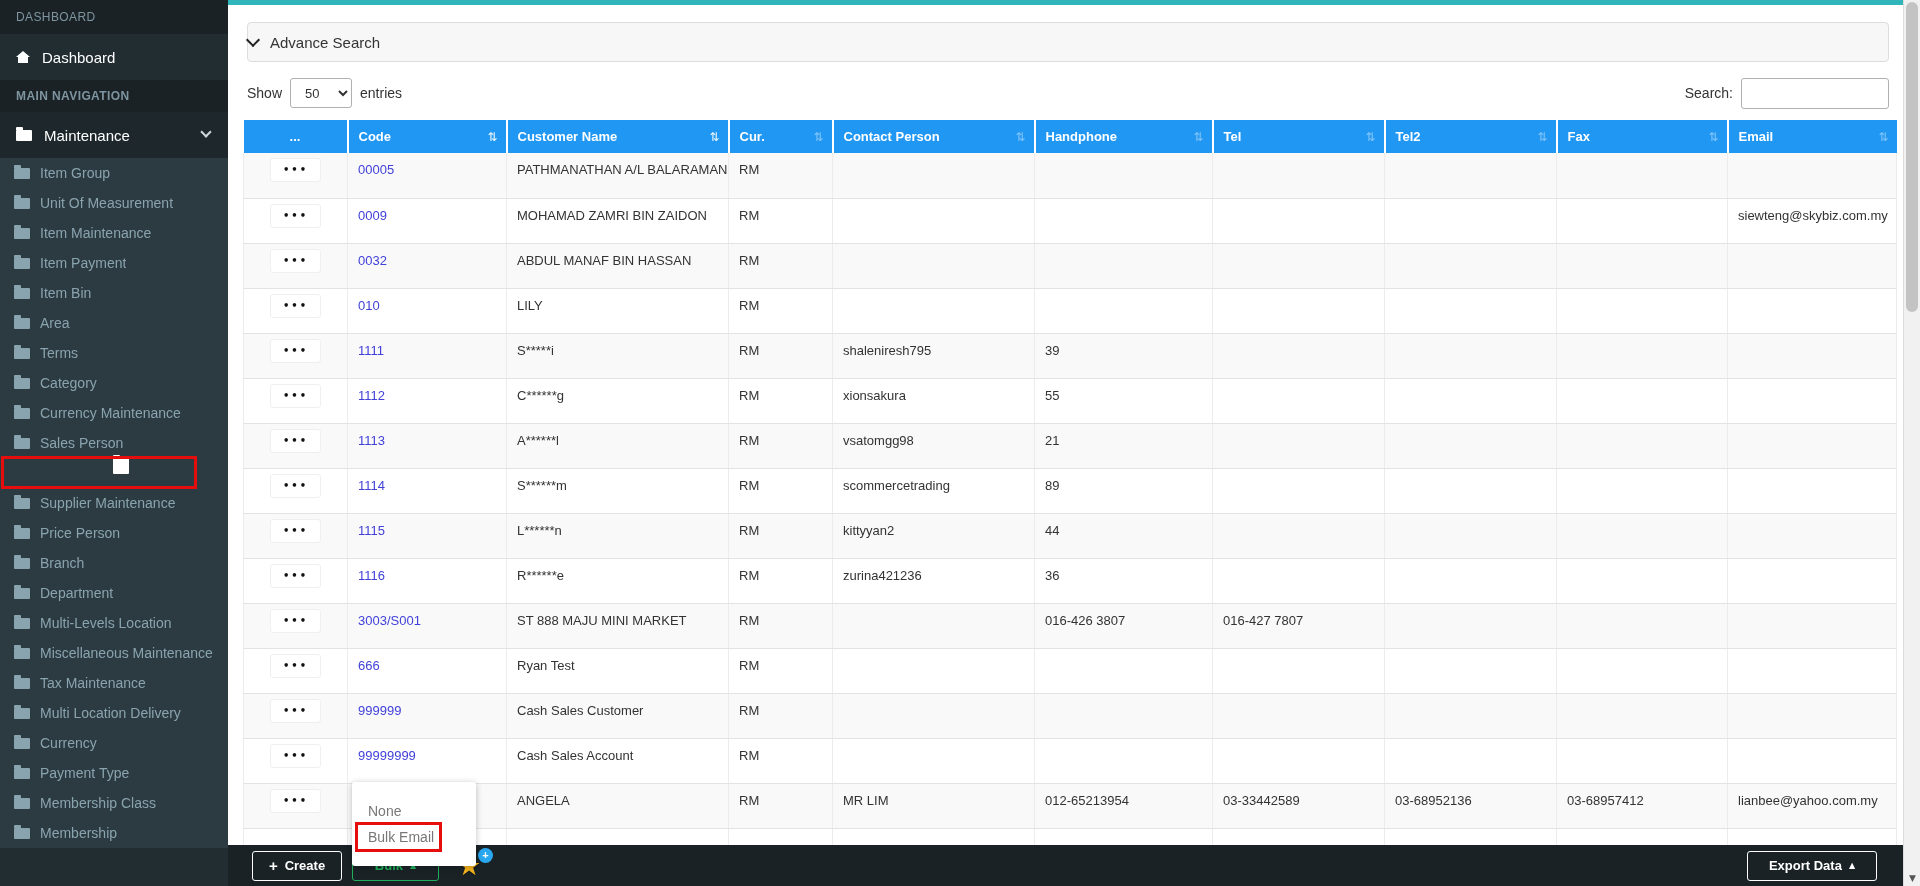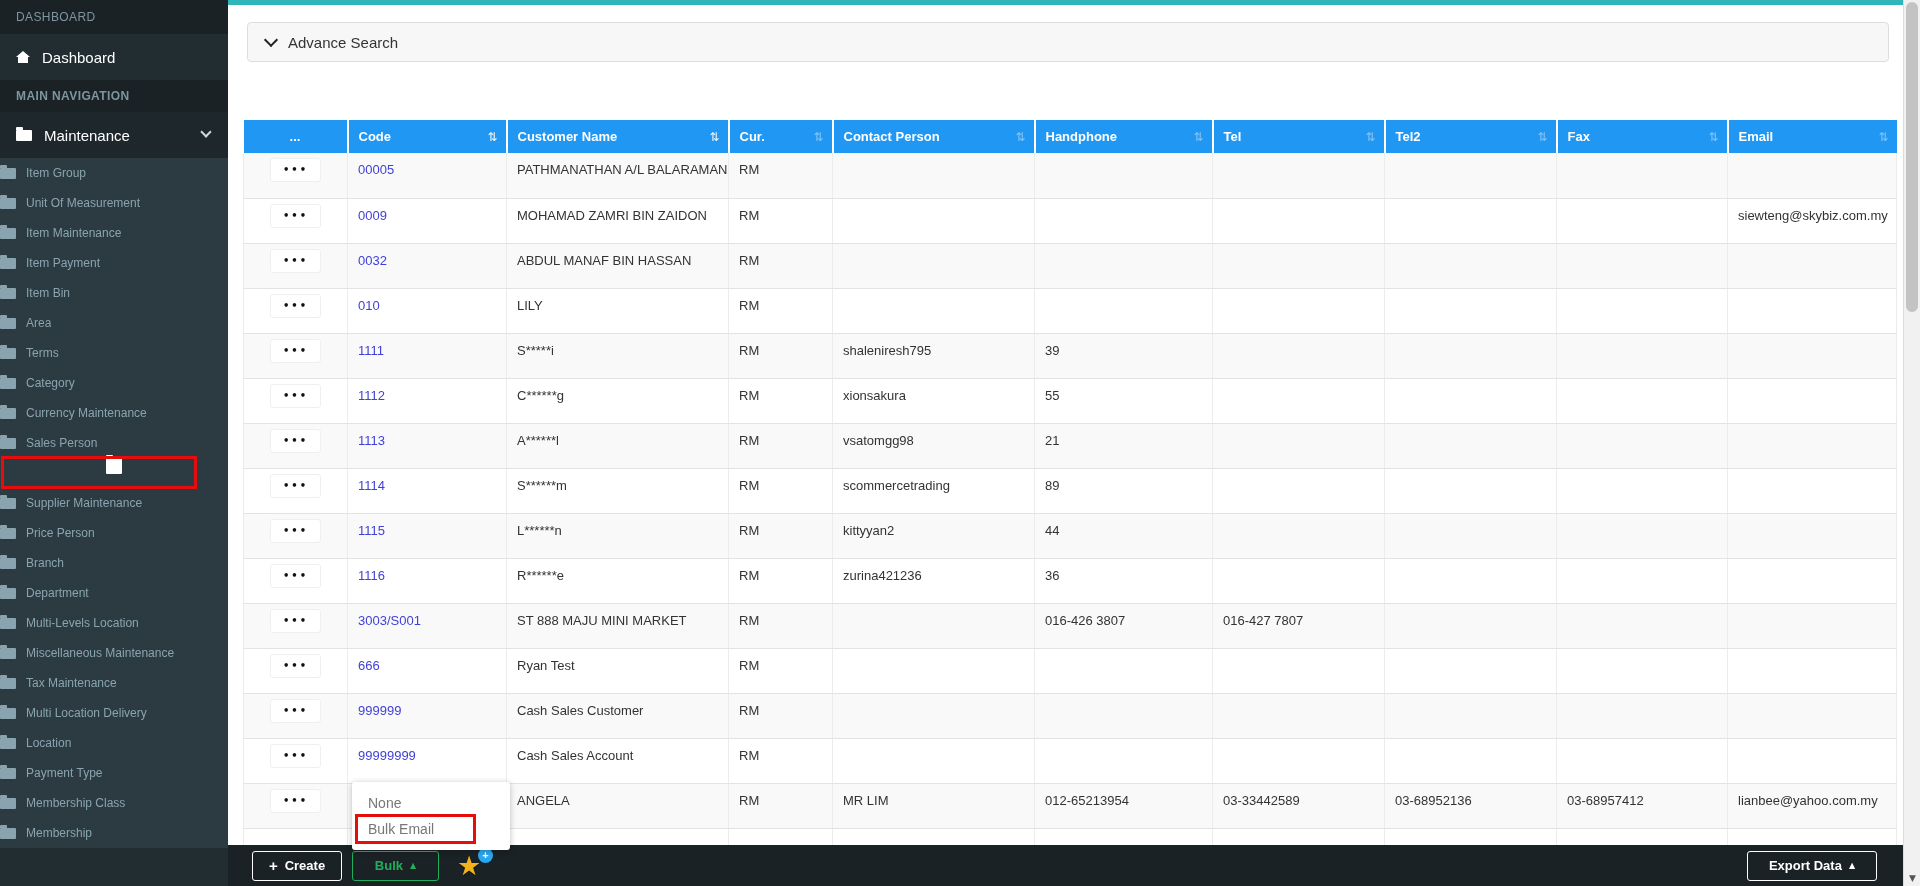--- a/index.html
+++ b/index.html
@@ -19,30 +19,30 @@
   .sb-top-item{height:46px;display:flex;align-items:center;gap:12px;padding-left:16px;color:#fff;font-size:15px;cursor:pointer;position:relative;}
   .sb-top-item.parent{background:var(--sidebar_active);}
   .home-icon{width:14px;height:12px;position:relative;display:inline-block;}
   .home-icon::before{content:'';position:absolute;left:0;top:0;border-left:7px solid transparent;border-right:7px solid transparent;border-bottom:6px solid #fff;}
   .home-icon::after{content:'';position:absolute;left:2px;top:6px;width:10px;height:6px;background:#fff;}
   .folder{width:16px;height:11px;background:var(--submenu_text);border-radius:1px;position:relative;display:inline-block;flex:0 0 16px;}
   .folder::before{content:'';position:absolute;top:-3px;left:0;width:7px;height:3px;background:inherit;border-radius:1px 1px 0 0;}
   .folder.white{background:#fff;}
   .chev-down{width:8px;height:8px;border-right:2px solid #cfd8dc;border-bottom:2px solid #cfd8dc;transform:rotate(45deg);position:absolute;right:18px;top:16px;}
   .submenu{position:absolute;top:158px;left:0;width:228px;background:var(--submenu_bg);}
-  .sb-item{height:30px;display:flex;align-items:center;gap:10px;color:var(--submenu_text);font-size:12px;cursor:pointer;position:relative;}
+  .sb-item{height:30px;display:flex;align-items:center;gap:10px;padding-left:14px;color:var(--submenu_text);font-size:14px;cursor:pointer;position:relative;}
   .sb-item.active{color:#fff;flex-direction:column;}
   .sb-item.active .folder{background:#fff;}
   .sb-item .lbl{white-space:nowrap;overflow:hidden;}
   .red-box-sidebar{position:absolute;left:1px;top:456px;width:196px;height:33px;border:3px solid var(--annotation_red);z-index:45;pointer-events:none;}
 
   
   .content{position:absolute;left:228px;top:0;width:1692px;height:886px;background:#fff;}
   .teal-strip{left:0;top:0;width:1692px;height:5px;background:var(--teal_top);}
-  .adv-panel{left:19px;top:22px;width:1642px;height:40px;background:#f7f7f7;border:1px solid #ddd;border-radius:4px;display:flex;align-items:center;gap:12px;padding-left:18px;cursor:pointer;}
+  .adv-panel{left:19px;top:22px;width:1642px;height:40px;background:#f7f7f7;border:1px solid #ddd;border-radius:4px;display:flex;align-items:center;gap:12px;cursor:pointer;}
   .adv-chev{width:10px;height:10px;border-right:2.5px solid #222;border-bottom:2.5px solid #222;transform:rotate(45deg);margin-top:-5px;}
   .adv-label{font-size:15px;color:#333;}
   .toolbar{left:19px;top:76px;width:1642px;height:34px;display:flex;align-items:center;justify-content:space-between;}
   .tb-left{display:flex;align-items:center;gap:8px;font-size:14px;color:#333;}
   .tb-left select{width:62px;height:30px;border:1px solid #b0b0b0;border-radius:3px;font-size:13px;color:#333;padding-left:10px;background:#fff;}
   .tb-right{display:flex;align-items:center;gap:8px;font-size:14px;color:#333;}
   .tb-right input{width:148px;height:31px;border:1px solid #b0b0b0;border-radius:3px;padding:0 6px;font-size:13px;}
 
   
   .tbl-wrap{left:15px;top:120px;width:1653px;z-index:1;}
@@ -67,21 +67,21 @@
   .btn-create{border:1px solid #fff;color:#fff;width:90px;}
   .btn-bulk{border:1px solid var(--green);color:var(--green);width:87px;margin-left:10px;}
   .btn-export{border:1px solid #fff;color:#fff;width:130px;margin-left:auto;}
   .caret{font-size:8px;font-family:"DejaVu Sans",sans-serif;}
   .plus-glyph{font-size:15px;font-weight:bold;}
   .star-wrap{position:relative;margin-left:18px;cursor:pointer;width:30px;height:32px;}
   .star{font-family:"DejaVu Sans",sans-serif;font-size:27px;color:var(--gold);line-height:32px;text-shadow:0 1px 1px rgba(0,0,0,.35);}
   .star-badge{position:absolute;top:-2px;right:-6px;width:15px;height:15px;border-radius:50%;background:var(--badge_blue);color:#fff;font-size:11px;font-weight:bold;display:flex;align-items:center;justify-content:center;line-height:1;}
 
   
-  .bulk-menu{left:124px;top:782px;width:158px;background:#fff;border-radius:3px;box-shadow:0 1px 6px rgba(0,0,0,.25);padding:8px 0;z-index:60;}
+  .bulk-menu{left:124px;top:782px;width:124px;background:#fff;border-radius:3px;box-shadow:0 1px 6px rgba(0,0,0,.25);padding:16px 0;z-index:60;}
   .menu-item{height:26px;display:flex;align-items:center;padding-left:16px;font-size:14px;color:#777;cursor:pointer;position:relative;}
   .menu-item.red::after{content:'';position:absolute;left:3px;right:34px;top:-2px;bottom:-2px;border:3px solid var(--annotation_red);pointer-events:none;}
 
   
   .scrollbar{position:absolute;right:0;top:0;width:17px;height:886px;background:#f1f1f1;border-left:1px solid #dcdcdc;z-index:80;}
   .scroll-thumb{position:absolute;left:2px;top:2px;width:12px;height:310px;background:#c3c3c3;border-radius:7px;cursor:grab;}
   .scroll-arrow-down{position:absolute;bottom:3px;left:0;width:17px;text-align:center;color:#555;font-size:9px;font-family:"DejaVu Sans",sans-serif;cursor:pointer;}
 </style>
 </head>
 <body>
@@ -176,21 +176,21 @@
         <div class="sb-item">
           <span class="folder"></span>
           <span class="lbl">Tax Maintenance</span>
         </div>
         <div class="sb-item">
           <span class="folder"></span>
           <span class="lbl">Multi Location Delivery</span>
         </div>
         <div class="sb-item">
           <span class="folder"></span>
-          <span class="lbl">Location</span>
+          <span class="lbl">Currency</span>
         </div>
         <div class="sb-item">
           <span class="folder"></span>
           <span class="lbl">Payment Type</span>
         </div>
         <div class="sb-item">
           <span class="folder"></span>
           <span class="lbl">Membership Class</span>
         </div>
         <div class="sb-item">
@@ -202,20 +202,33 @@
   </div>
 
   <div class="content">
     <div class="abs teal-strip"></div>
 
     <div class="abs adv-panel">
       <span class="adv-chev"></span>
       <span class="adv-label">Advance Search</span>
     </div>
 
+    <div class="abs toolbar">
+      <div class="tb-left">
+        <span>Show</span>
+        <select>
+          <option>50</option>
+        </select>
+        <span>entries</span>
+      </div>
+      <div class="tb-right">
+        <span>Search:</span>
+        <input type="text" value="" style="">
+      </div>
+    </div>
 
     <div class="abs tbl-wrap">
       <table>
         <colgroup>
             <col style="width: 104px;">
             <col style="width: 159px;">
             <col style="width: 222px;">
             <col style="width: 104px;">
             <col style="width: 202px;">
             <col style="width: 178px;">

